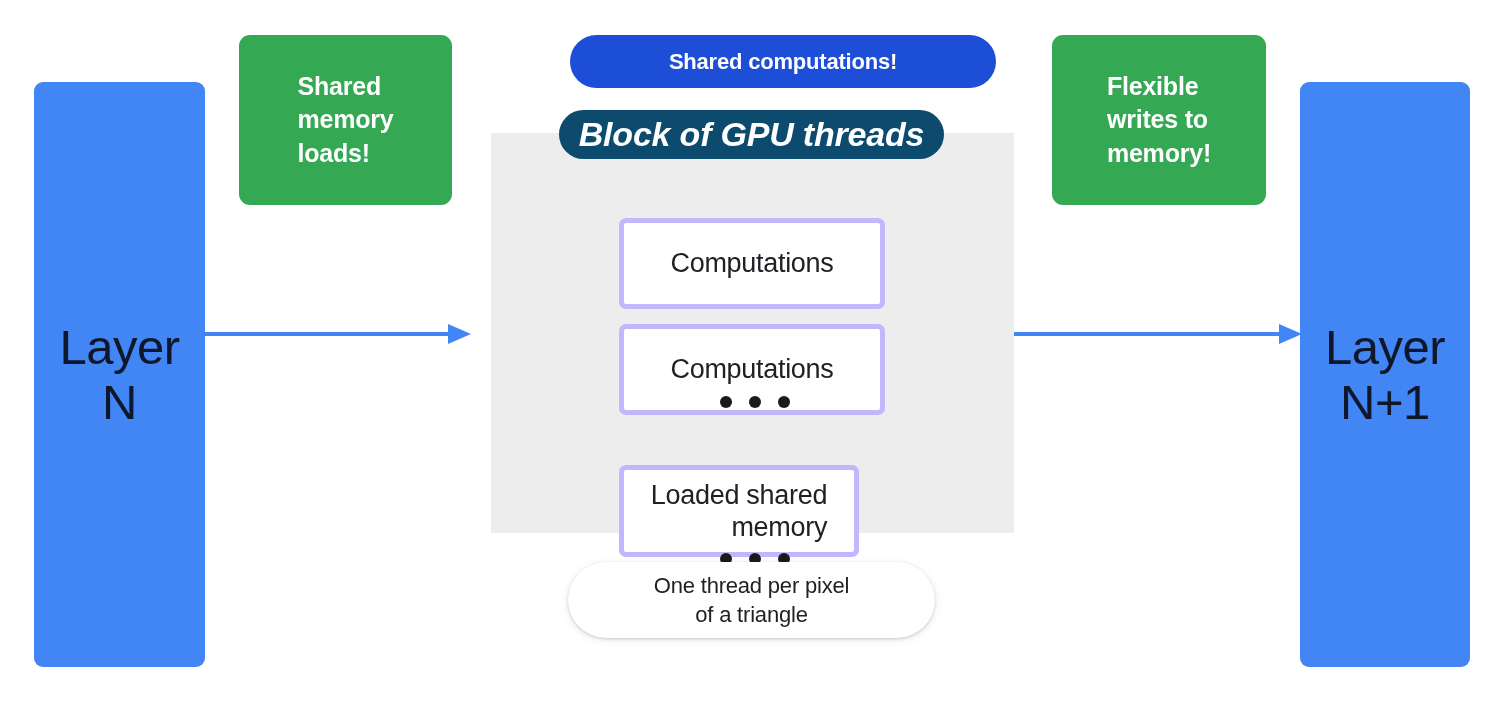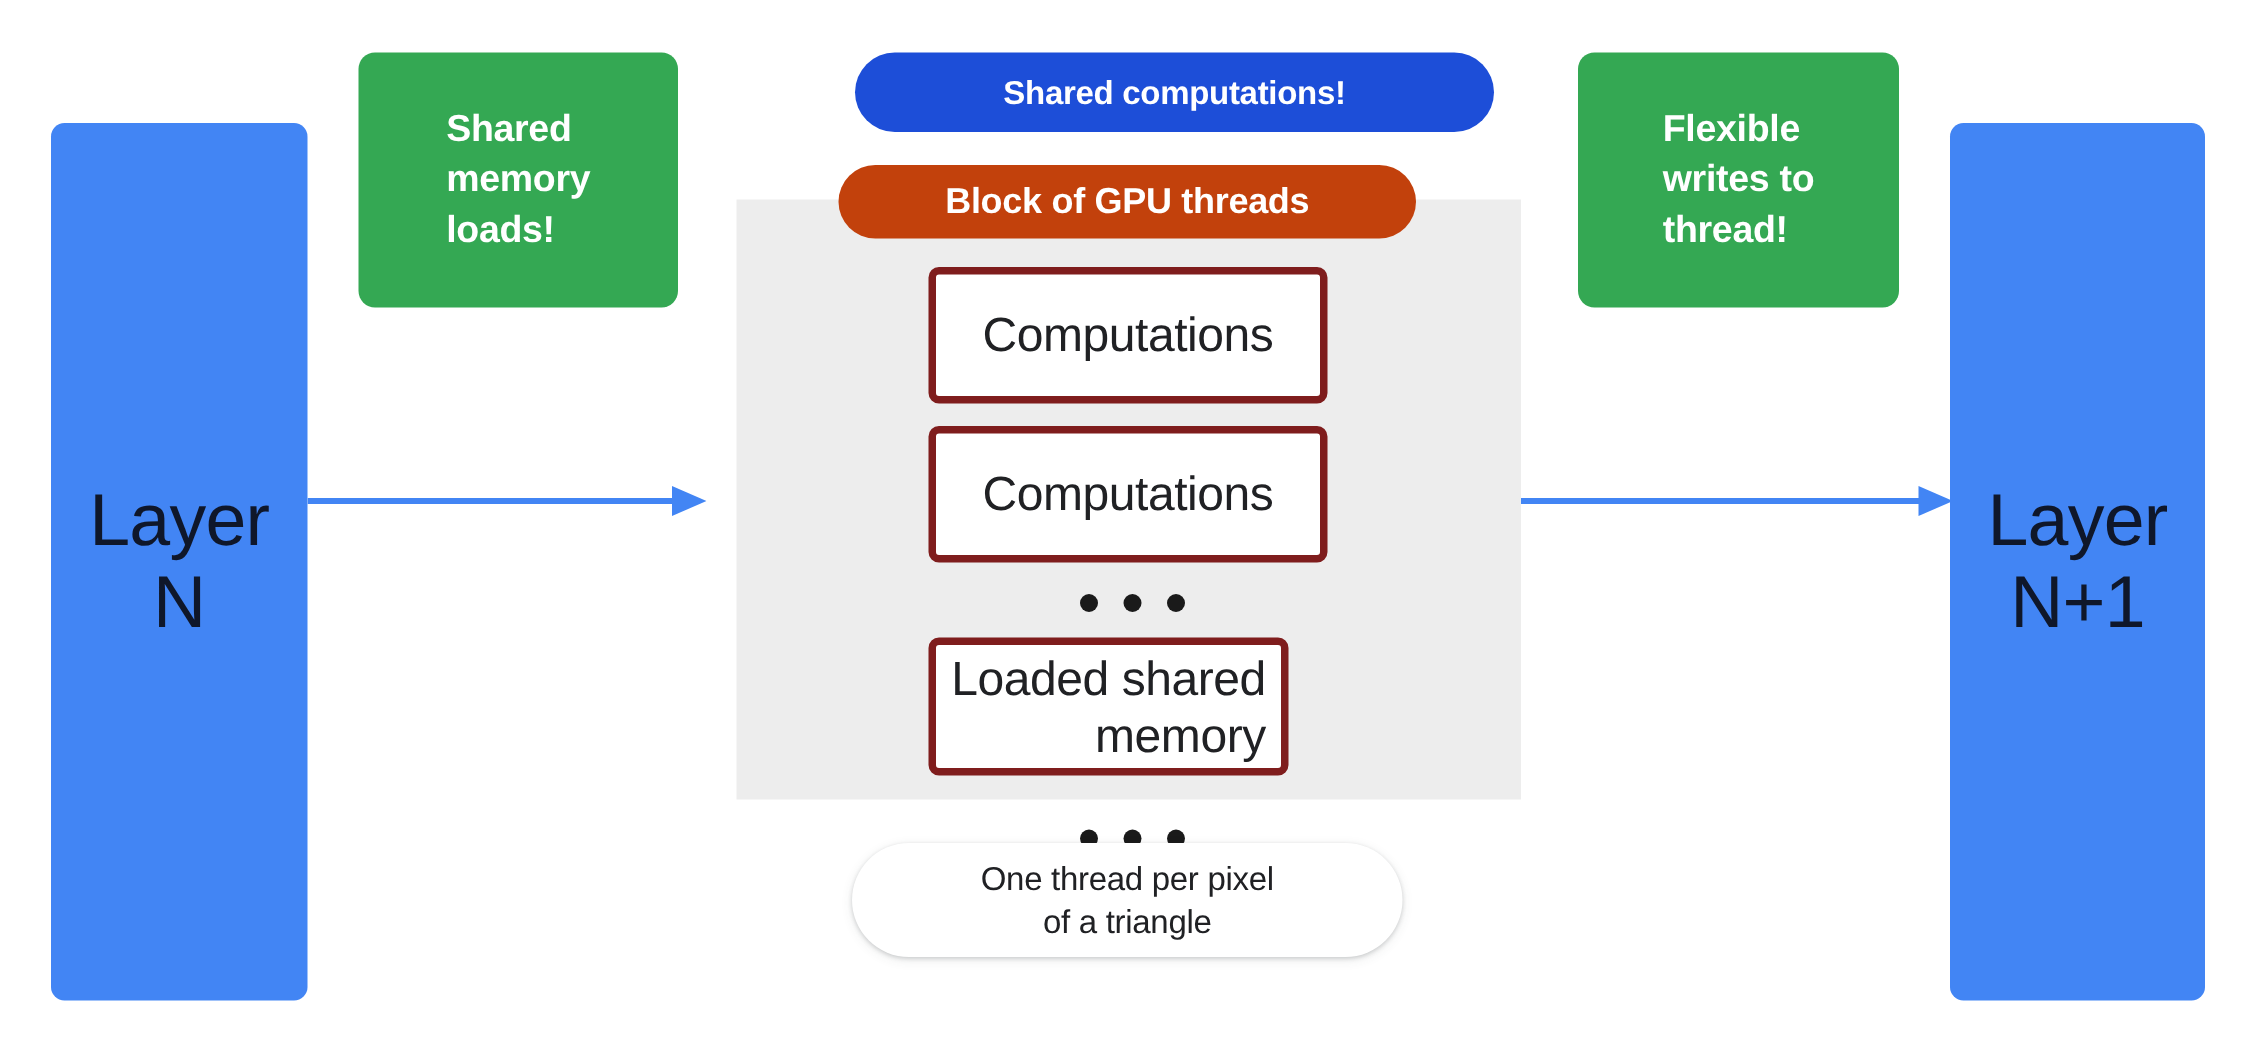--- a/index.html
+++ b/index.html
@@ -73,52 +73,54 @@
     letter-spacing: -0.2px;
     box-sizing: border-box;
   }
   #pill-shared-computations {
     left: 570px; top: 35px; width: 426px; height: 53px;
     background: #1d4ed8;
     font-size: 22px;
   }
   #pill-block-of-gpu-threads {
     left: 559px; top: 110px; width: 385px; height: 49px;
-    background: #c2410c;
-    font-size: 24px;
+    background: #0c4a6e;
+    font-size: 34px;
     z-index: 5;
+    font-style: italic;
   }
 
   
   #gpu-block-region {
     position: absolute;
     left: 491px;
     top: 133px;
     width: 523px;
     height: 400px;
     background: #EDEDED;
   }
 
   
   .thread-box {
     position: absolute;
     background: #ffffff;
-    border: 5px solid #7f1d1d;
+    border: 5px solid #c4b5fd;
     border-radius: 7px;
     display: flex;
     align-items: center;
     justify-content: center;
     text-align: center;
     color: #202124;
-    font-size: 32px;
+    font-size: 27px;
     line-height: 1.2;
     font-weight: 400;
     letter-spacing: -0.3px;
     white-space: pre-line;
     box-sizing: border-box;
+    margin-top: 40px;
   }
   #thread-box-0 { left: 619px; top: 178px; width: 266px; height: 91px; }
   #thread-box-1 { left: 619px; top: 284px; width: 266px; height: 91px; }
   #thread-box-2 { left: 619px; top: 425px; width: 240px; height: 92px; text-align: right; }
 
   
   .ellipsis {
     position: absolute;
     display: flex;
     gap: 17px;
@@ -213,18 +215,18 @@
 
   <div id="arrow-right" class="arrow">
     <svg width="288" height="26" viewBox="0 0 288 26">
       <line x1="0" y1="13" x2="268" y2="13" stroke="#4285F4" stroke-width="4"></line>
       <polygon points="265,3 288,13 265,23" fill="#4285F4"></polygon>
     </svg>
   </div>
 
   <div id="callout-flexible-writes" class="callout-card">Flexible
 writes to
-thread!</div>
+memory!</div>
 
   <div id="layer-n-plus1" class="layer-block">Layer
 N+1</div>
 
 </div>
 
 </body></html>

